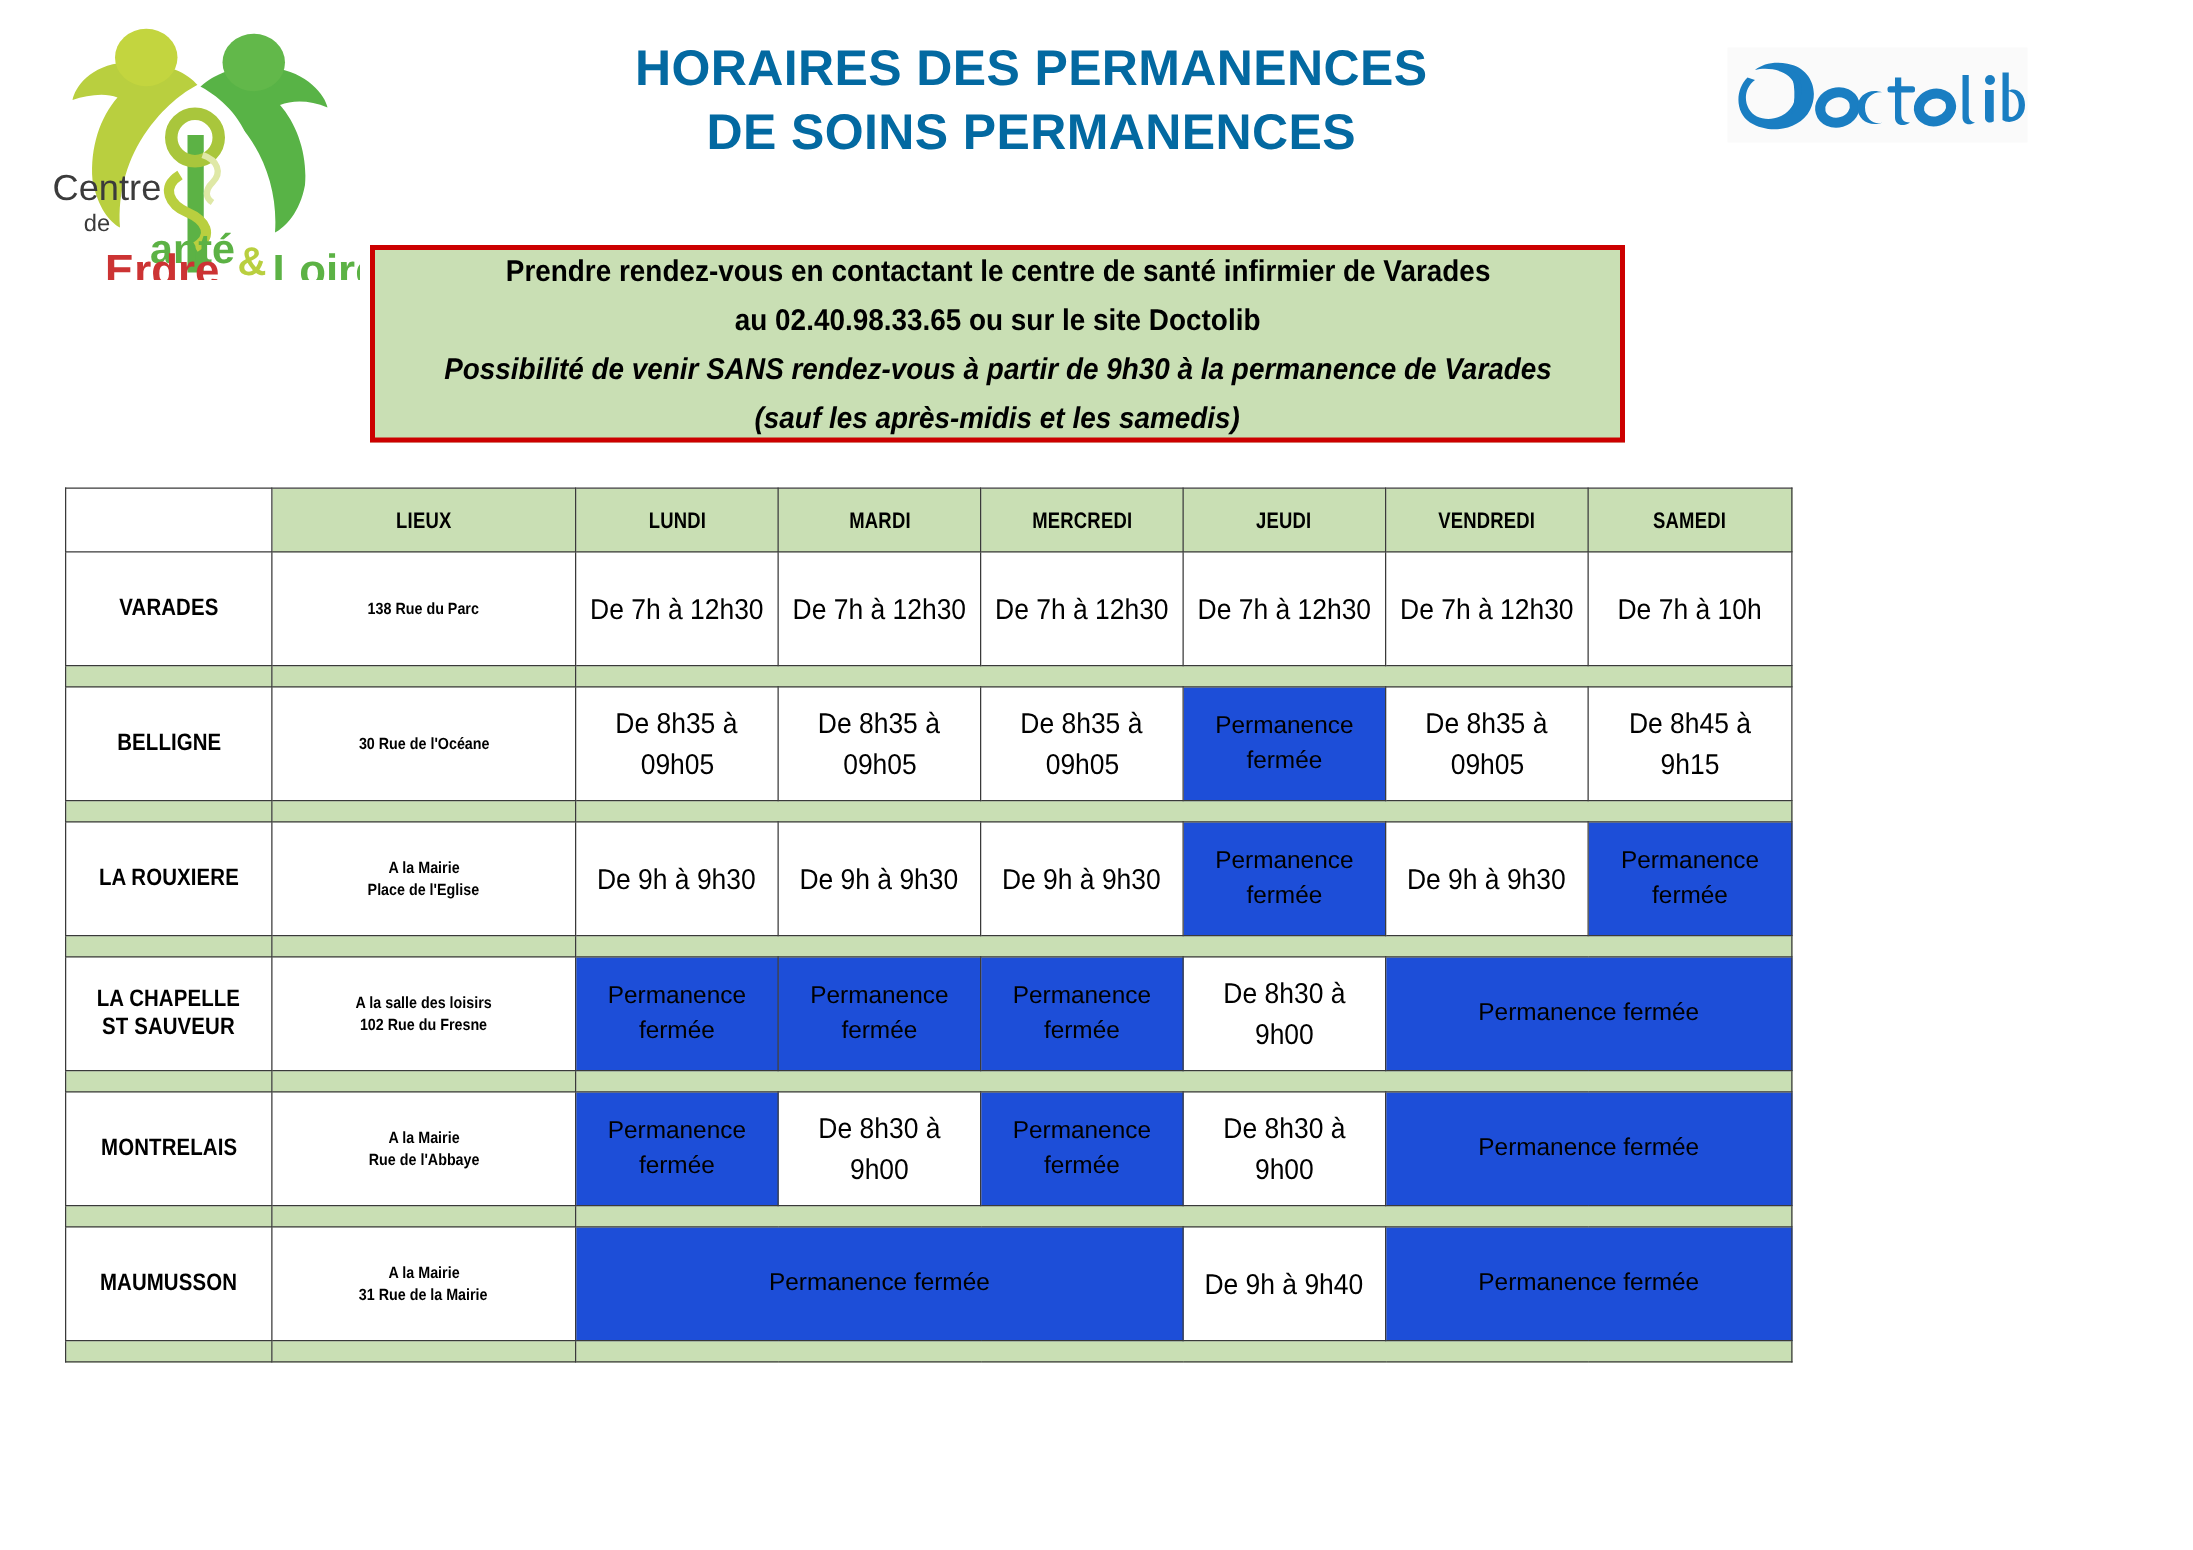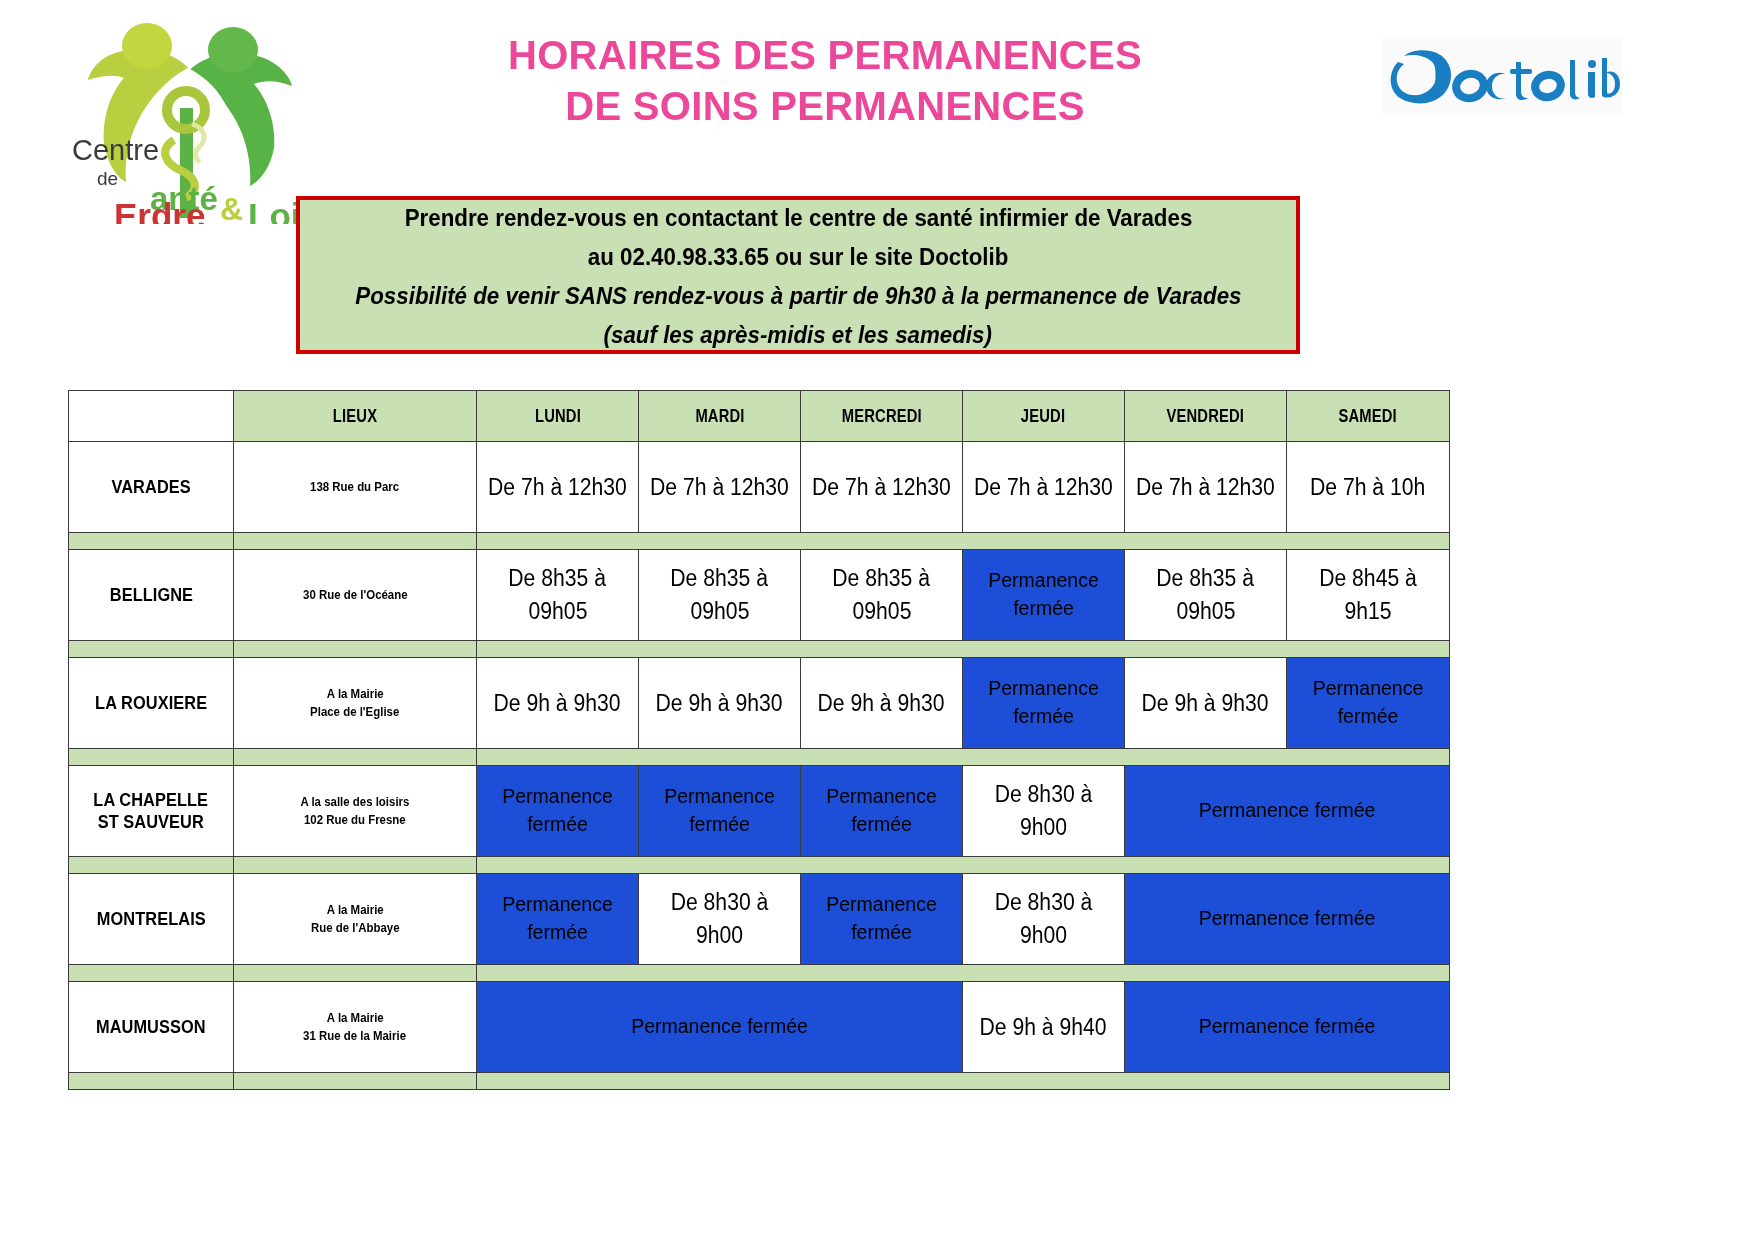--- a/index.html
+++ b/index.html
@@ -18,39 +18,39 @@
   
   #header {
     position: absolute;
     left: 0; top: 0;
     width: 1754px;
     height: 250px;
   }
 
   #logo-cse {
     position: absolute;
-    left: 62px;
+    left: 32px;
     top: 22px;
     width: 256px;
     height: 202px;
   }
   #logo-cse svg { display:block; width:100%; height:100%; }
 
   #doc-title {
     position: absolute;
     left: 430px;
     top: 30px;
     width: 790px;
     text-align: center;
     font-family: "Liberation Sans", sans-serif;
     font-weight: bold;
     font-size: 40px;
     line-height: 1.28;
     letter-spacing: 0.3px;
-    color: #ec4899;
+    color: #0369a1;
   }
   #doc-title .tl { display:block; white-space: nowrap; }
 
   #logo-doctolib {
     position: absolute;
     left: 1382px;
     top: 38px;
     width: 240px;
     height: 76px;
     background: #fafafa;
@@ -81,21 +81,21 @@
     color: #000000;
     white-space: nowrap;
     text-align: center;
     transform: scaleX(0.93);
   }
   #callout .cline.ital { font-style: italic; }
 
   
   #schedule {
     position: absolute;
-    left: 68px;
+    left: 52px;
     top: 390px;
     width: 1382px;
     border-collapse: collapse;
     table-layout: fixed;
     text-decoration: underline;
   }
   #schedule col.c-loc   { width: 165px; }
   #schedule col.c-lieux { width: 243px; }
   #schedule col.c-day   { width: 162px; }
   #schedule col.c-day-l { width: 163px; }

